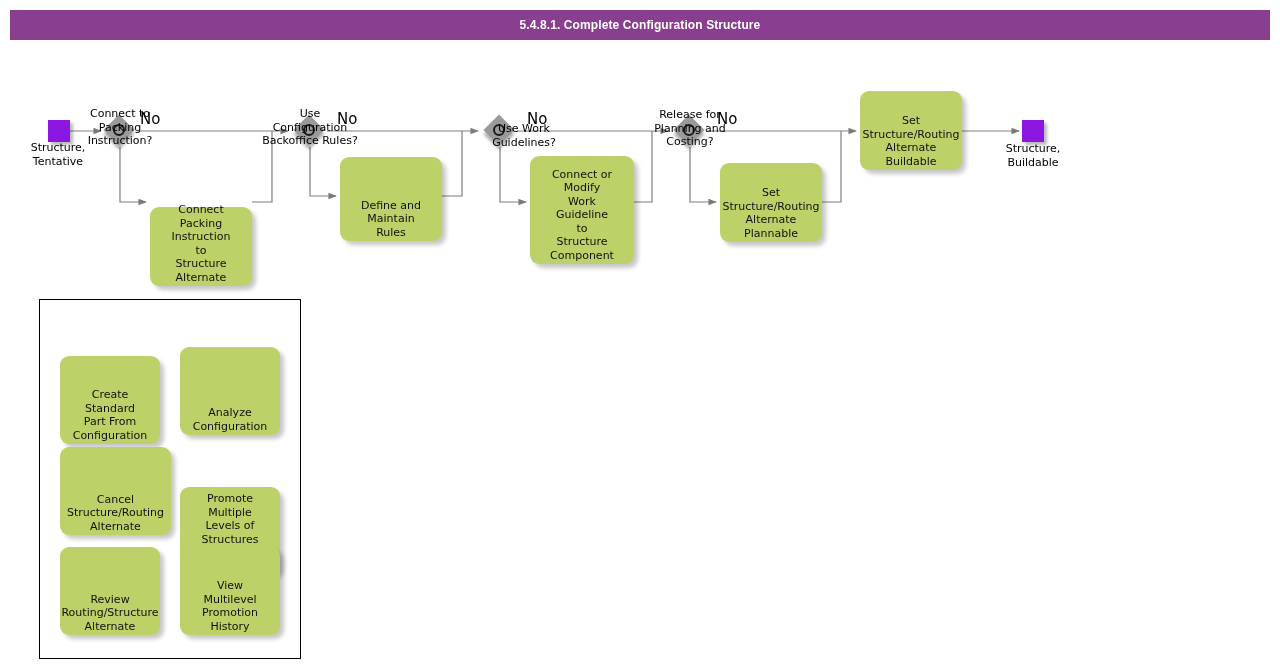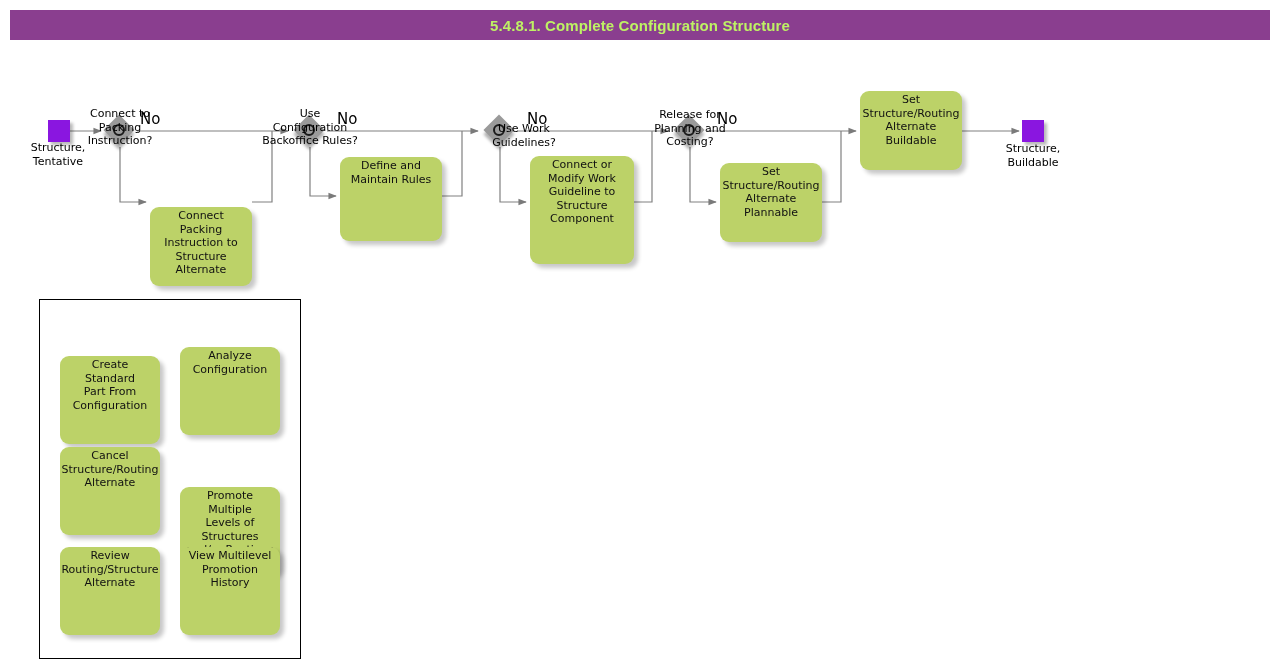--- a/index.html
+++ b/index.html
@@ -23,23 +23,23 @@
     left: 10px;
     top: 10px;
     width: 1260px;
     height: 30px;
     background: #8A3E8F;
     display: flex;
     align-items: center;
     justify-content: center;
   }
   #title-bar .title-text {
-    font-size: 15px;
+    font-size: 12px;
     font-weight: bold;
-    color: #bef264;
+    color: #ffffff;
     letter-spacing: 0.1px;
     font-family: "Liberation Sans", sans-serif;
   }
 
   
   #canvas {
     position: absolute;
     left: 0;
     top: 0;
     width: 1280px;
@@ -115,24 +115,24 @@
     color: #000;
   }
 
   
   .task {
     position: absolute;
     background: #BCD268;
     border-radius: 9px;
     box-shadow: 4px 4px 4px rgba(0,0,0,0.22);
     display: flex;
-    align-items: flex-start;
+    align-items: flex-end;
     justify-content: center;
     box-sizing: border-box;
-    padding: 2px 6px;
+    padding: 2px 19px;
   }
   .task span {
     font-size: 11px;
     line-height: 13.5px;
     text-align: center;
     white-space: pre-line;
     color: #111;
   }
 
   
@@ -285,21 +285,21 @@
   <div class="task" style="left:60px; top:356px; width:100px; height:88px;">
     <span>Create Standard
 Part From
 Configuration</span>
   </div>
   <div class="task" style="left:180px; top:347px; width:100px; height:88px;">
     <span>Analyze
 Configuration</span>
   </div>
 
-  <div class="task" style="left:60px; top:447px; width:100px; height:88px;">
+  <div class="task" style="left:60px; top:447px; width:111px; height:88px;">
     <span>Cancel
 Structure/Routing
 Alternate</span>
   </div>
   <div class="task" style="left:180px; top:447px; width:100px; height:88px;margin-top:40px;">
     <span>Promote Multiple
 Levels of
 Structures
 and/or Routings</span>
   </div>

